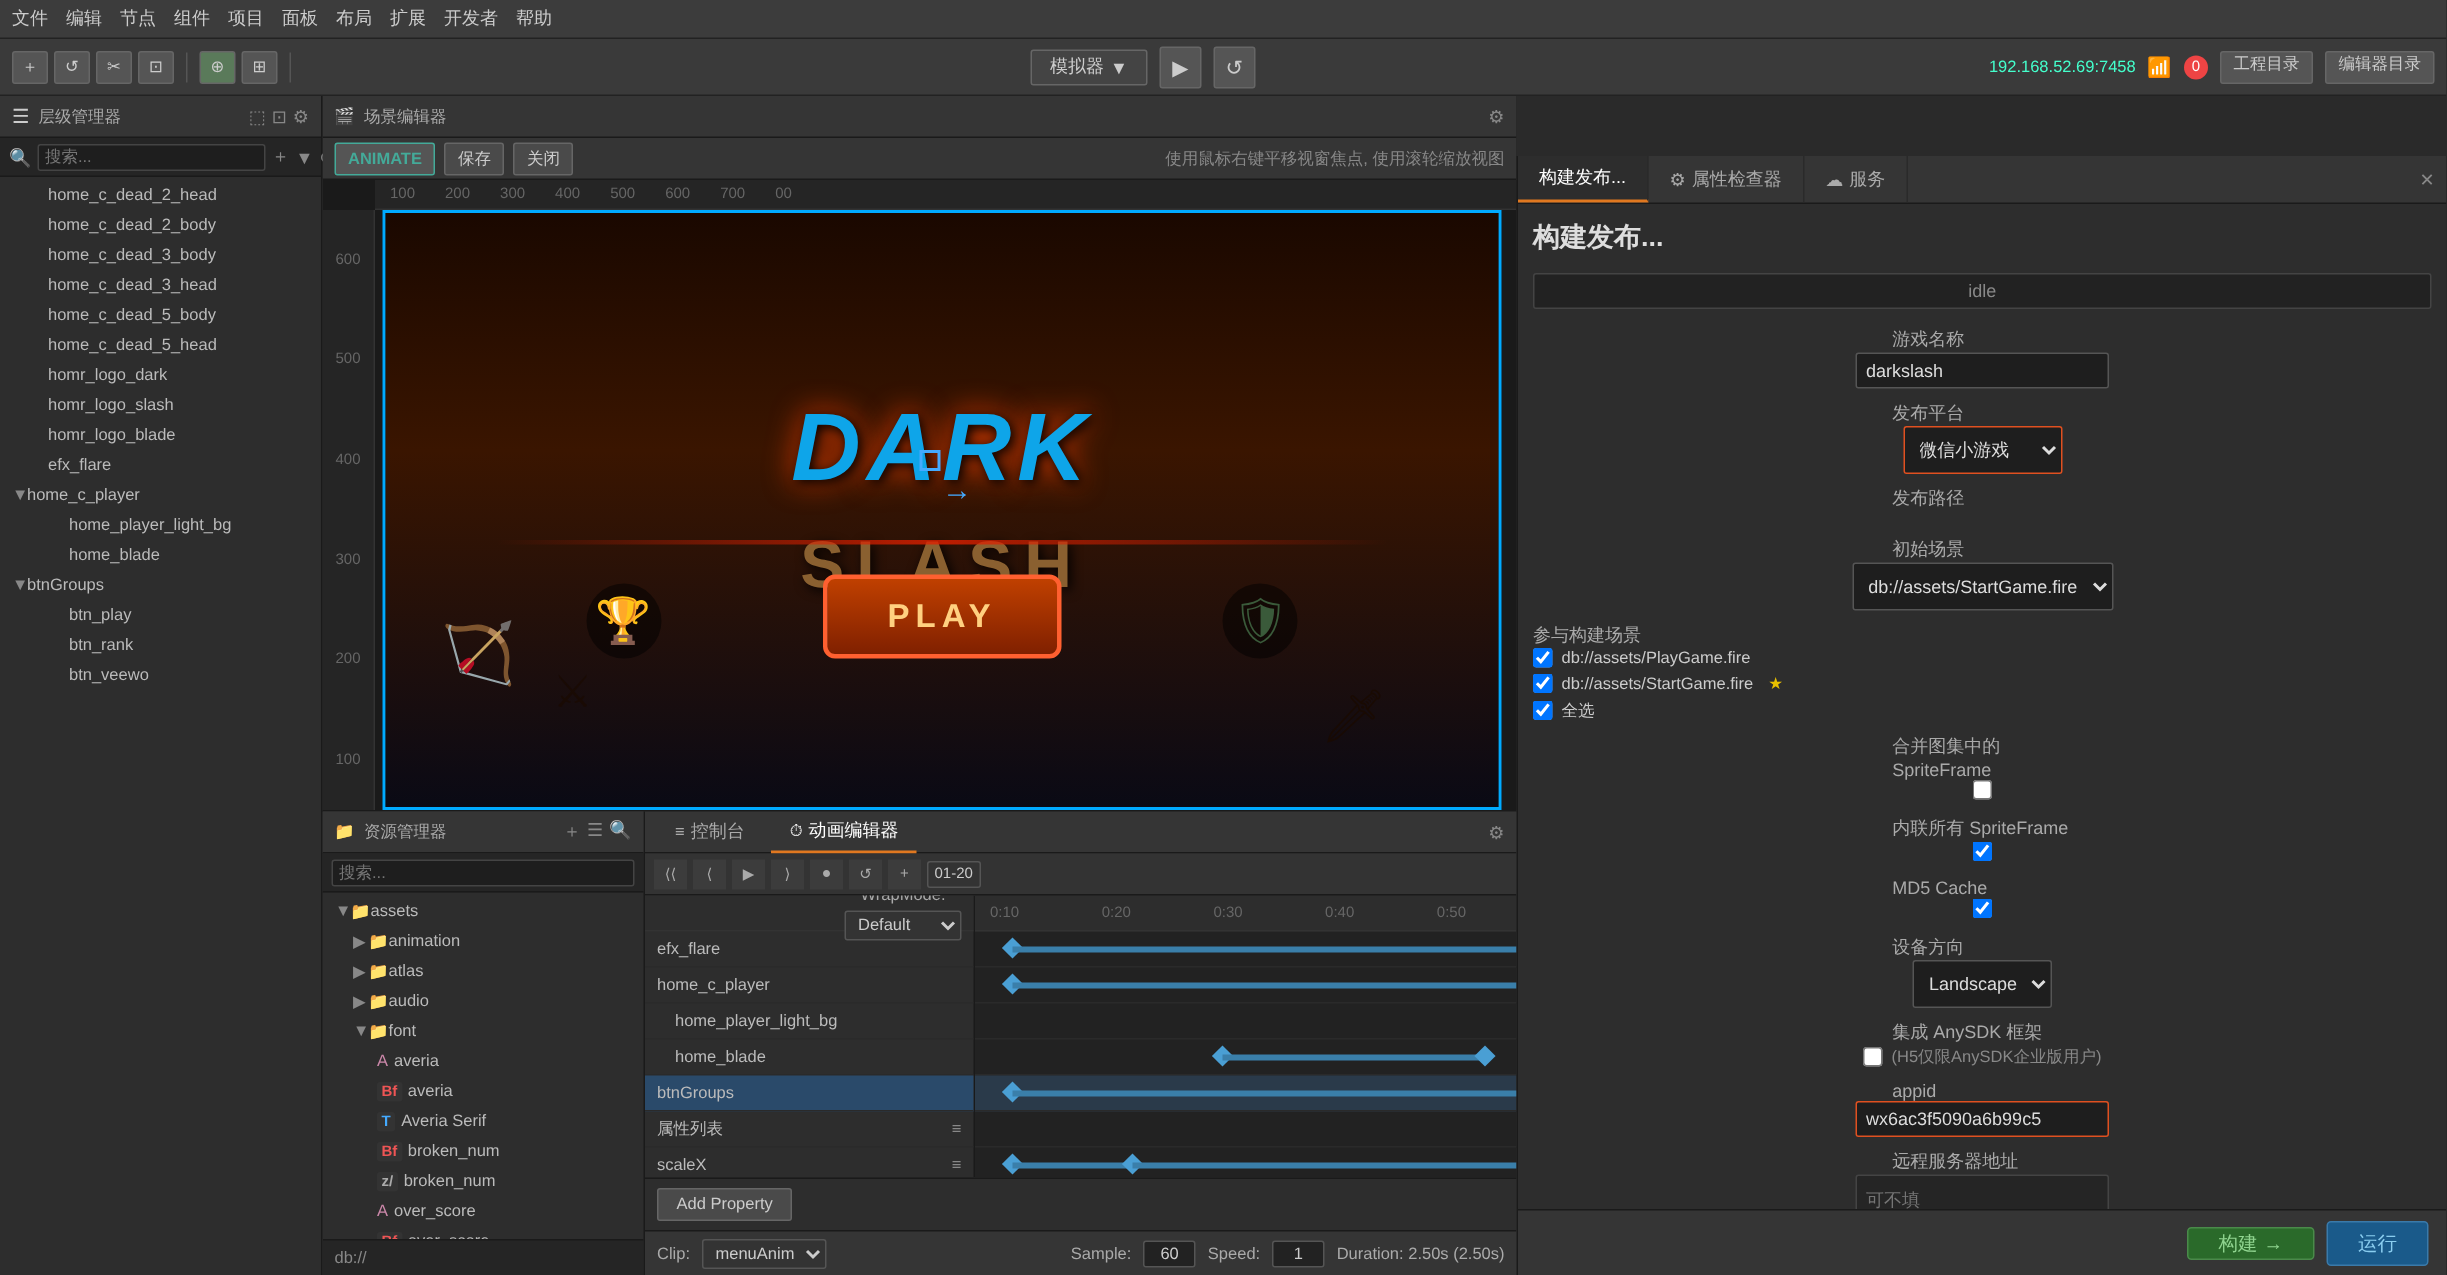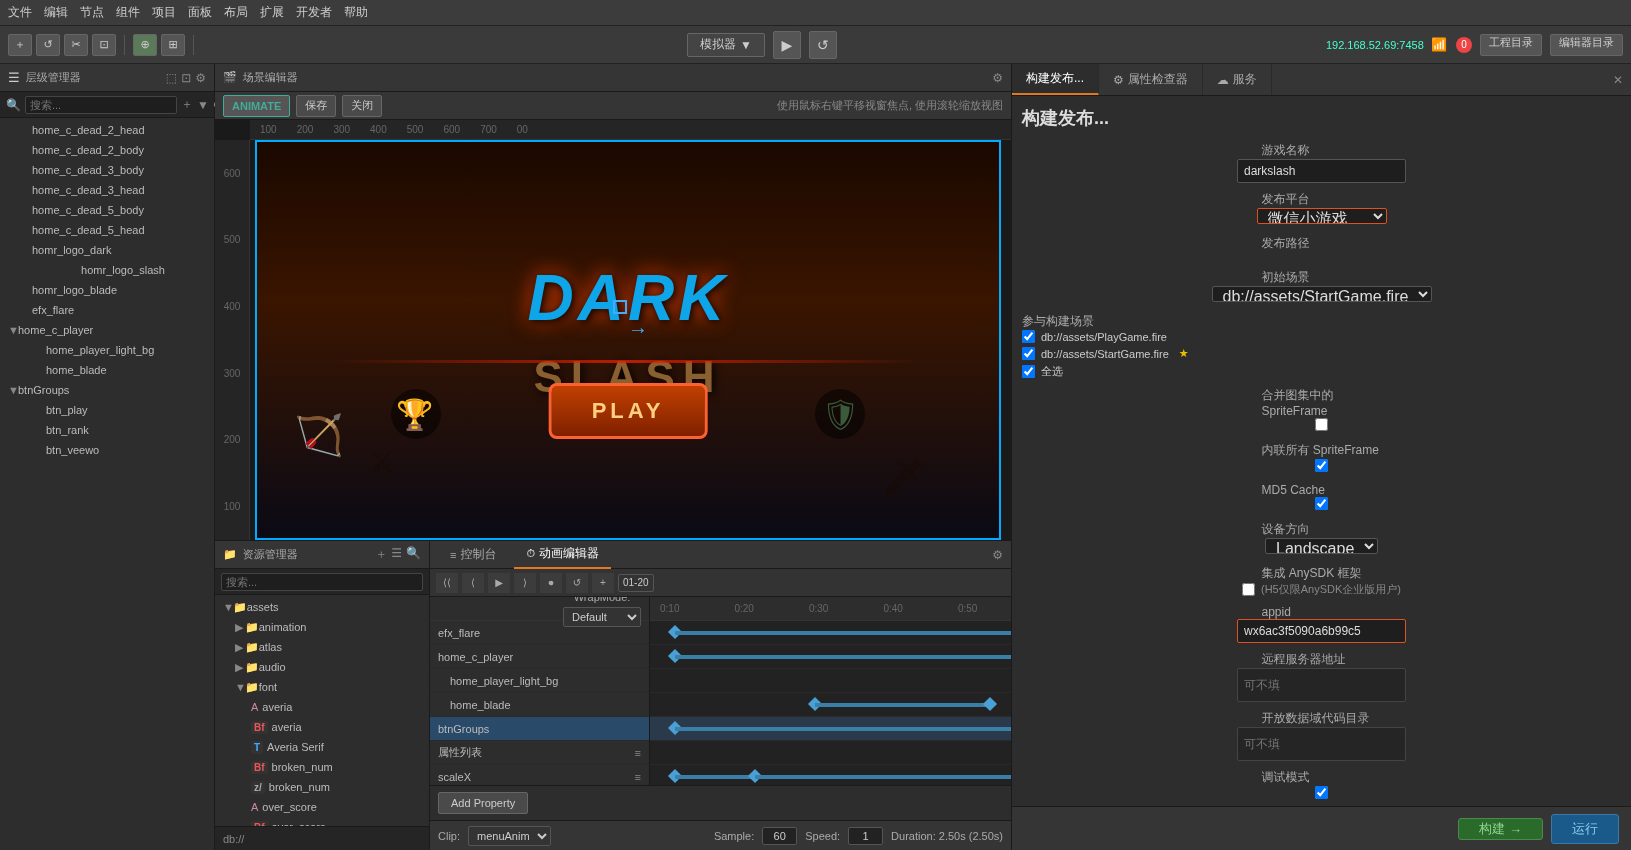--- a/index.html
+++ b/index.html
@@ -73,33 +73,33 @@
 
     
     .timeline-bottom { background: #353535; height: 30px; display: flex; align-items: center; padding: 0 8px; gap: 8px; border-top: 1px solid #1a1a1a; }
     .add-prop-btn { background: #4a4a4a; border: 1px solid #666; color: #ccc; height: 22px; padding: 0 12px; cursor: pointer; border-radius: 2px; font-size: 11px; }
     .clip-select { background: #333; border: 1px solid #555; color: #ccc; height: 20px; padding: 0 4px; font-size: 11px; border-radius: 2px; }
     .timeline-info { margin-left: auto; display: flex; align-items: center; gap: 8px; color: #aaa; font-size: 11px; }
     .num-input { background: #222; border: 1px solid #555; color: #ccc; height: 18px; width: 35px; text-align: center; font-size: 11px; border-radius: 2px; }
     .wrapmode-select { background: #333; border: 1px solid #555; color: #ccc; height: 20px; padding: 0 4px; font-size: 11px; border-radius: 2px; }
 
     
-    .right-panel { width: 620px; background: #2d2d2d; border-left: 1px solid #1a1a1a; display: flex; flex-direction: column; flex-shrink: 0; }
+    .right-panel { width: 620px; background: #2d2d2d; border-left: 1px solid #1a1a1a; display: flex; flex-direction: column; flex-shrink: 0; margin-top: 40px; }
     .right-tabs { background: #353535; height: 32px; display: flex; align-items: stretch; border-bottom: 1px solid #1a1a1a; }
     .right-tab { padding: 0 14px; display: flex; align-items: center; cursor: pointer; color: #aaa; font-size: 12px; border-right: 1px solid #2a2a2a; }
     .right-tab.active { background: #2d2d2d; color: #fff; border-bottom: 2px solid #e07820; }
     .right-content { flex: 1; overflow-y: auto; padding: 10px; }
     .build-title { color: #ddd; font-size: 18px; margin-bottom: 12px; }
     .status-bar { background: #222; border: 1px solid #444; height: 24px; display: flex; align-items: center; justify-content: center; color: #888; font-size: 12px; margin-bottom: 12px; border-radius: 2px; }
     .form-row { display: flex; align-items: center; margin-bottom: 8px; min-height: 26px; flex-direction: column; }
     .form-label { width: 120px; color: #aaa; font-size: 12px; flex-shrink: 0; }
     .form-control { flex: 1; }
     .form-input { background: #1e1e1e; border: 1px solid #555; color: #ddd; height: 24px; width: 100%; padding: 0 6px; font-size: 12px; border-radius: 2px; }
     .form-input.highlighted { border-color: #e05020; }
-    .form-select { background: #1e1e1e; border: 1px solid #555; color: #ddd; height: 16px; width: 100%; padding: 0 6px; font-size: 16px; border-radius: 2px; }
+    .form-select { background: #1e1e1e; border: 1px solid #555; color: #ddd; height: 32px; width: 100%; padding: 0 6px; font-size: 12px; border-radius: 2px; }
     .form-select.highlighted { border-color: #e05020; }
     .form-path { display: flex; gap: 4px; }
     .form-path-input { flex: 1; background: #1e1e1e; border: 1px solid #555; color: #ddd; height: 24px; padding: 0 6px; font-size: 12px; border-radius: 2px; }
     .form-path-btn { background: #444; border: 1px solid #555; color: #ccc; height: 24px; padding: 0 6px; cursor: pointer; font-size: 11px; border-radius: 2px; }
     .checkbox-group { display: flex; flex-direction: column; gap: 4px; }
     .checkbox-row { display: flex; align-items: center; gap: 6px; color: #ccc; font-size: 11px; }
     .checkbox-row input { width: 13px; height: 13px; cursor: pointer; }
     .disabled-input { background: #252525; border: 1px solid #444; color: #666; height: 24px; width: 100%; padding: 16px 6px; font-size: 12px; border-radius: 2px; }
     .build-footer { background: #353535; height: 44px; display: flex; align-items: center; justify-content: flex-end; padding: 0 12px; gap: 8px; border-top: 1px solid #1a1a1a; flex-shrink: 0; }
     .build-btn { background: #2a6a2a; border: 1px solid #4a8a4a; color: #8fd48f; height: 22px; padding: 0 20px; cursor: pointer; border-radius: 3px; font-size: 13px; display: flex; align-items: center; gap: 4px; }
@@ -209,21 +209,21 @@
           <span>home_c_dead_5_body</span>
         </div>
         <div class="tree-item" style="padding-left: 22px;">
           <span class="arrow"></span>
           <span>home_c_dead_5_head</span>
         </div>
         <div class="tree-item" style="padding-left: 22px;">
           <span class="arrow"></span>
           <span>homr_logo_dark</span>
         </div>
-        <div class="tree-item" style="padding-left: 22px; justify-content: center;">
+        <div class="tree-item" style="padding-left: 22px;">
           <span class="arrow"></span>
           <span>homr_logo_slash</span>
         </div>
         <div class="tree-item" style="padding-left: 22px;">
           <span class="arrow"></span>
           <span>homr_logo_blade</span>
         </div>
         <div class="tree-item" style="padding-left: 22px;">
           <span class="arrow"></span>
           <span>efx_flare</span>
@@ -546,20 +546,23 @@
       <div class="right-tab" style="display:flex;align-items:center;gap:4px;">
         <span>☁</span>
         <span>服务</span>
       </div>
       <div style="margin-left:auto;display:flex;align-items:center;padding:0 8px;">
         <span class="panel-icon-btn">✕</span>
       </div>
     </div>
     <div class="right-content">
       <h2 class="build-title">构建发布...</h2>
+      <div class="status-bar">
+        <span>idle</span>
+      </div>
 
       <div class="form-row">
         <div class="form-label">游戏名称</div>
         <div class="form-control">
           <input class="form-input" value="darkslash" style="">
         </div>
       </div>
 
       <div class="form-row">
         <div class="form-label">发布平台</div>

